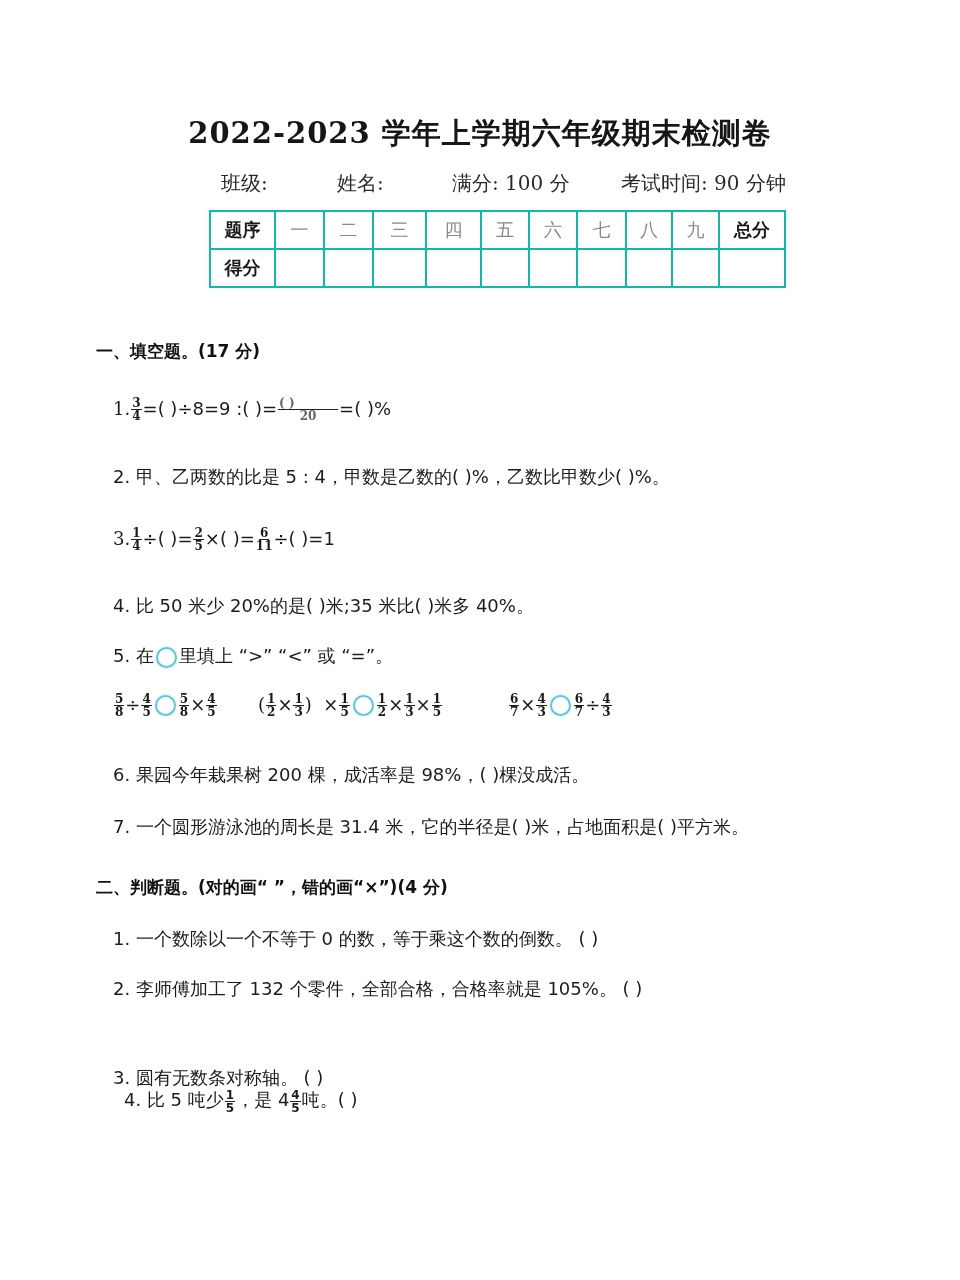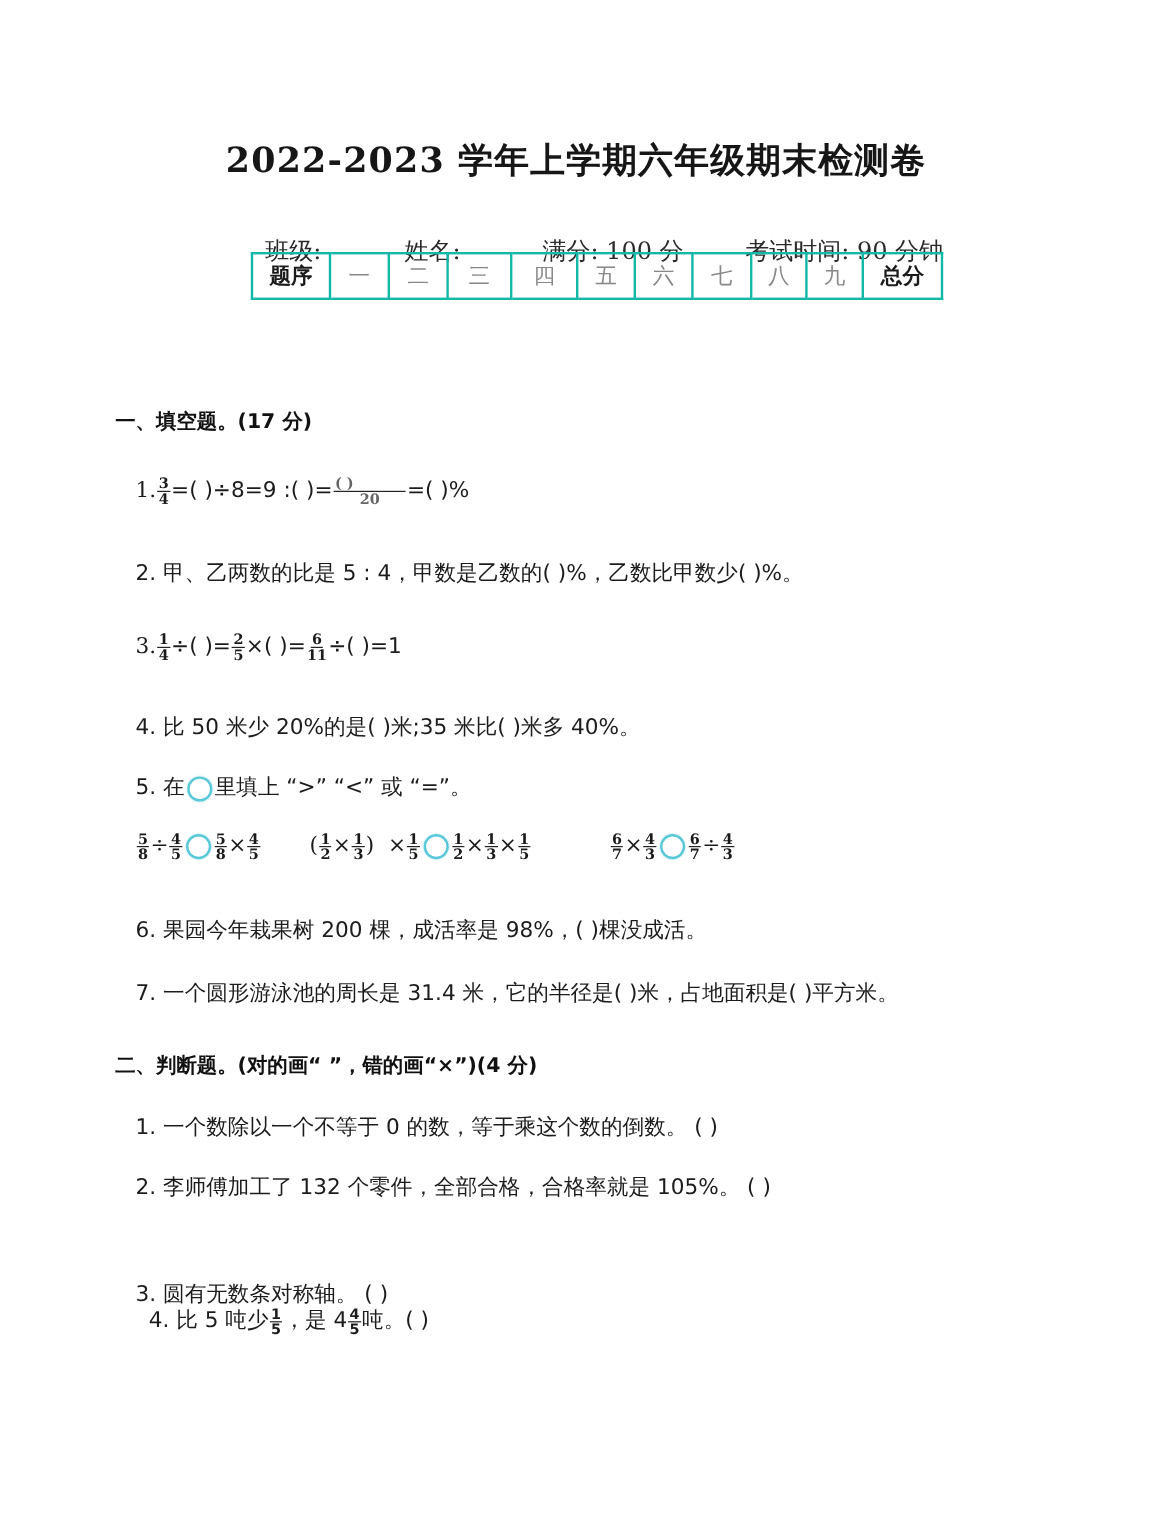--- a/index.html
+++ b/index.html
@@ -6,21 +6,21 @@
   body {
     width: 960px; height: 1280px; position: relative; overflow: hidden;
     font-family: "DejaVu Serif", "Liberation Serif", serif;
     color: #1a1a1a;
   }
   .abs { position: absolute; white-space: nowrap; }
   .title {
     left: 0; width: 960px; top: 114px; text-align: center;
     font-size: 29px; font-weight: bold; letter-spacing: 1px; color: #161616;
   }
-  .info { top: 170px; font-size: 20px; color: #2a2a2a; margin-top: 26px; }
+  .info { top: 170px; font-size: 20px; color: #2a2a2a; }
   .score-table {
     position: absolute; left: 209px; top: 210px;
     border-collapse: collapse; font-size: 18px;
   }
   .score-table td {
     border: 2px solid #14b8a6; height: 36px; text-align: center; color: #888;
     padding: 0;
   }
   .score-table td.hdr { font-weight: bold; color: #1a1a1a; font-family: "DejaVu Sans", sans-serif; }
   .section {
@@ -60,20 +60,33 @@
     <td style="width:47px">一</td>
     <td style="width:47px">二</td>
     <td style="width:51px">三</td>
     <td style="width:53px">四</td>
     <td style="width:46px">五</td>
     <td style="width:46px">六</td>
     <td style="width:47px">七</td>
     <td style="width:44px">八</td>
     <td style="width:45px">九</td>
     <td class="hdr" style="width:64px">总分</td>
+  </tr>
+  <tr>
+    <td class="hdr">得分</td>
+    <td></td>
+    <td></td>
+    <td></td>
+    <td></td>
+    <td></td>
+    <td></td>
+    <td></td>
+    <td></td>
+    <td></td>
+    <td></td>
   </tr>
 </tbody>
   </table>
 
 <div class="abs section" style="left:96px; top:340px;">一、填空题。(17 分)</div>
 
 <div class="abs q" style="left:113px; top:397px;">
   <span>1.</span><span class="frac">
       <span class="num">3</span>
       <span class="den">4</span>

